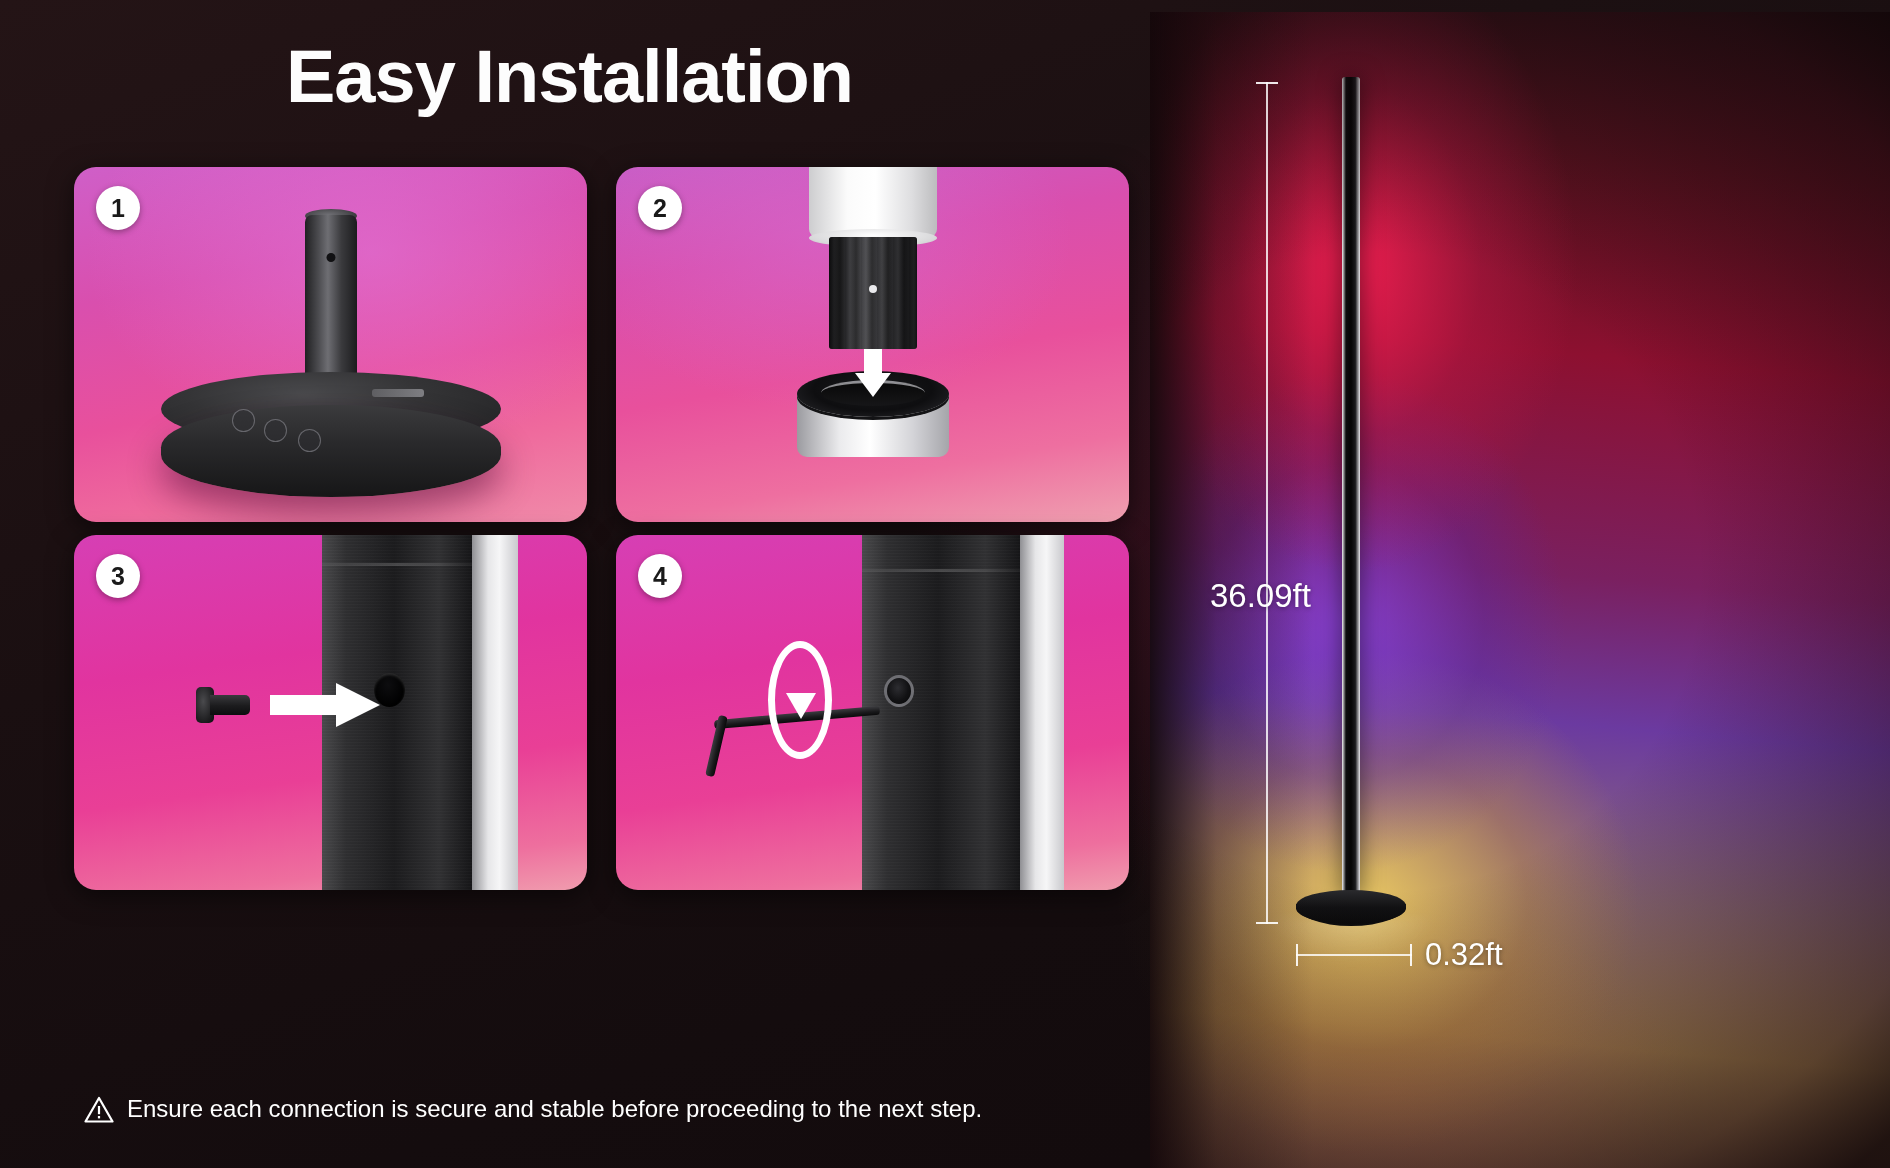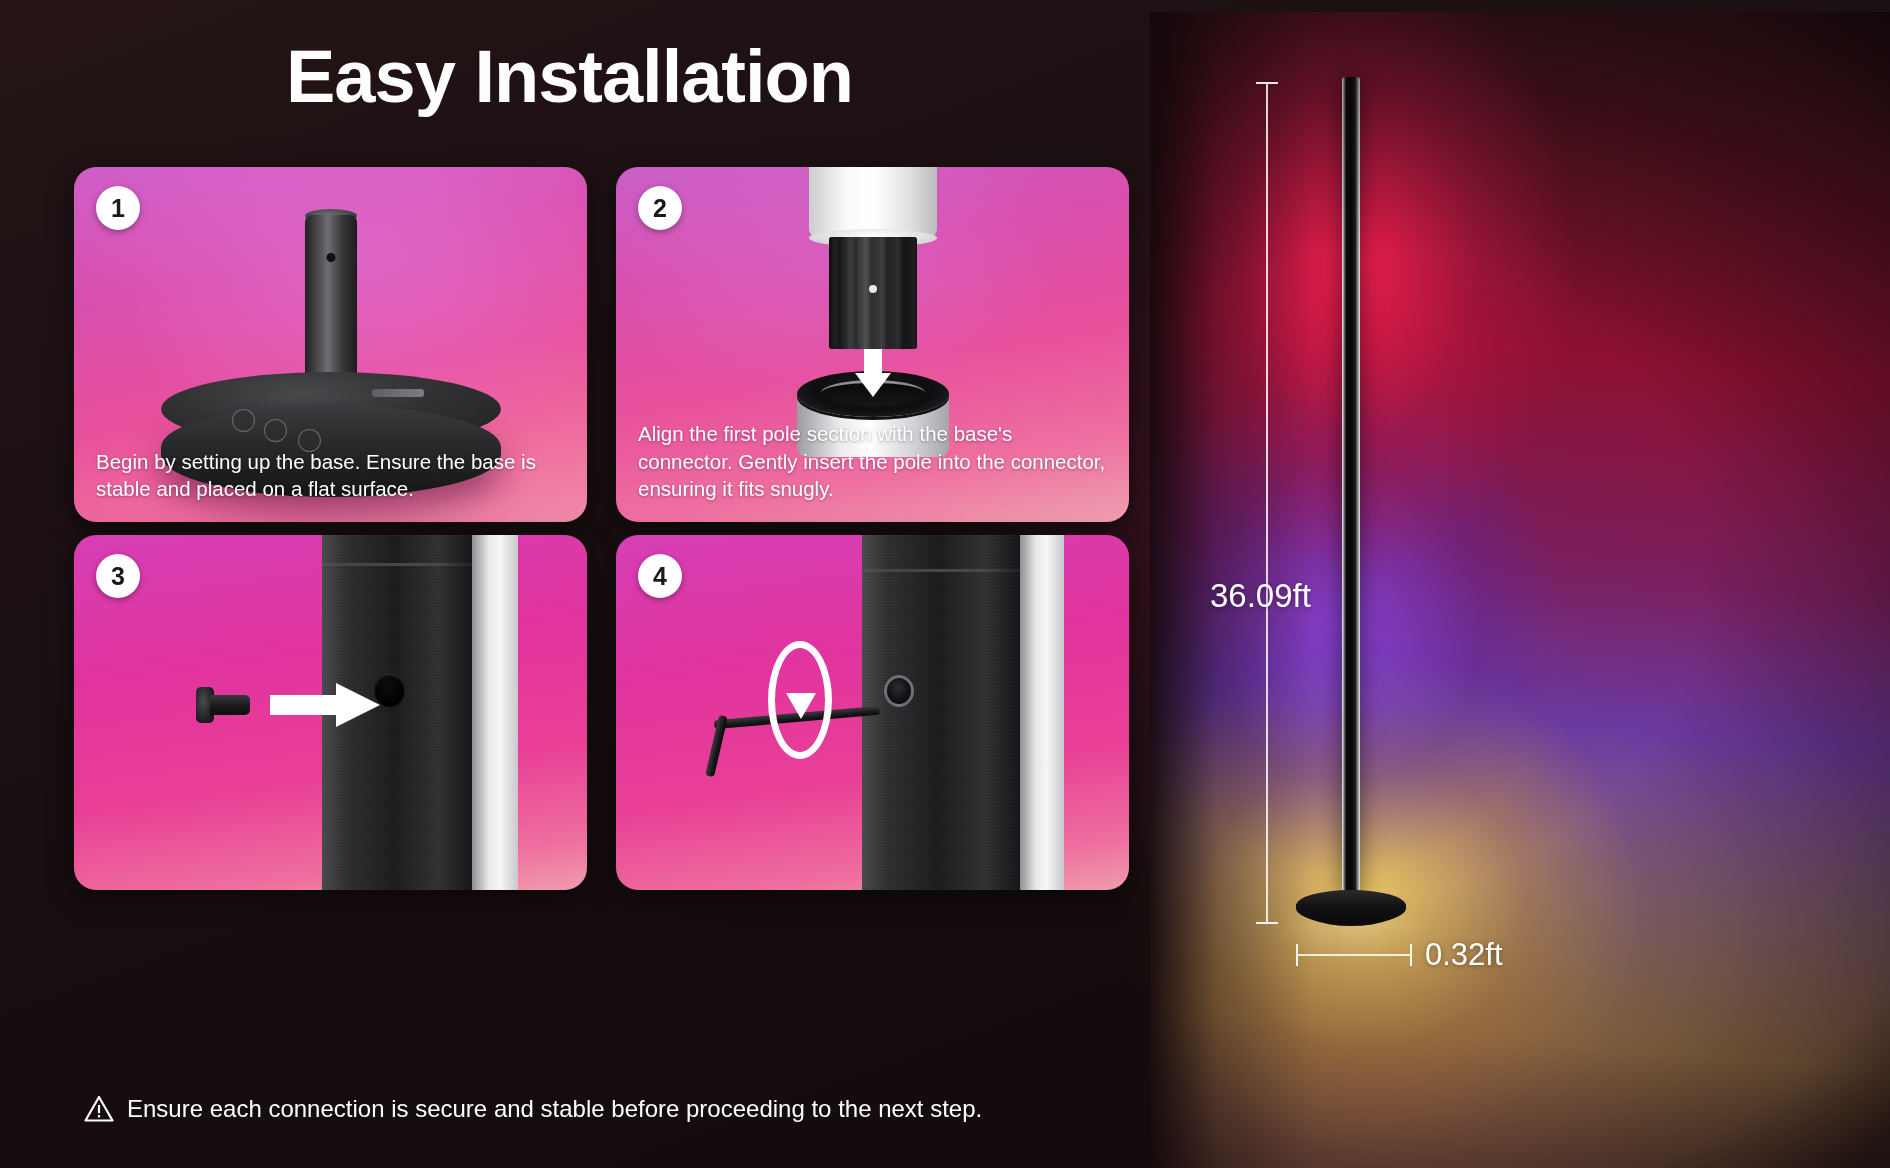--- a/index.html
+++ b/index.html
@@ -288,21 +288,21 @@
   .c4-hole-ring {
     position:absolute;
     width:30px; height:32px; border-radius:50%;
     background:radial-gradient(ellipse at 45% 38%, #2d2d31 0%, #121214 55%, #050506 100%);
     border:3px solid rgba(190,190,196,0.55);
   }
 
   
   #footer-note {
     position:absolute; left:84px; top:1095px;
-    display:flex; align-items:flex-start; gap:13px;
+    display:flex; align-items:flex-end; gap:13px;
     color:#ffffff; font-size:24px;
     font-family:"Liberation Sans", sans-serif;
   }
   #warn-icon { width:30px; height:27px; flex:0 0 auto; }
 
   
   #hero {
     position:absolute; left:1150px; top:12px; width:740px; height:1168px;
     overflow:hidden;
   }
@@ -404,40 +404,38 @@
           <div class="c1-pole"></div>
           <div class="c1-pole-dot"></div>
           <div class="c1-base-top"></div>
           <div class="c1-base"></div>
           <div class="c1-slot"></div>
           <div class="c1-btn b1"></div>
           <div class="c1-btn b2"></div>
           <div class="c1-btn b3"></div>
         </div>
         <div class="step-badge">1</div>
-        <div class="step-caption c1">Begin by setting up the base. Ensure the base is stable and placed on a flat surface.</div>
       </div>
 
       <div class="step-card">
         <div class="card-photo bg2">
           <div class="c2-white-top"></div>
           <div class="c2-white-lip"></div>
           <div class="c2-conn"></div>
           <div class="c2-conn-shade"></div>
           <div class="c2-conn-dot"></div>
           <div class="c2-arrow">
             <div class="shaft"></div>
               <div class="head"></div>
           </div>
           <div class="c2-base-body"></div>
           <div class="c2-ring-outer"></div>
           <div class="c2-ring-inner"></div>
         </div>
         <div class="step-badge">2</div>
-        <div class="step-caption c2">Align the first pole section with the base's connector. Gently insert the pole into the connector, ensuring it fits snugly.</div>
       </div>
 
       <div class="step-card">
         <div class="card-photo bg3">
           <div class="pole-big" style="left:248px; width:150px;"></div>
           <div class="pole-strip" style="left:398px; width:46px;"></div>
           <div class="pole-seam" style="left:248px; width:150px; top:28px;"></div>
           <div class="pole-hole" style="left:300px; top:138px;"></div>
           <div class="c3-screw-head"></div>
           <div class="c3-screw-shaft"></div>

